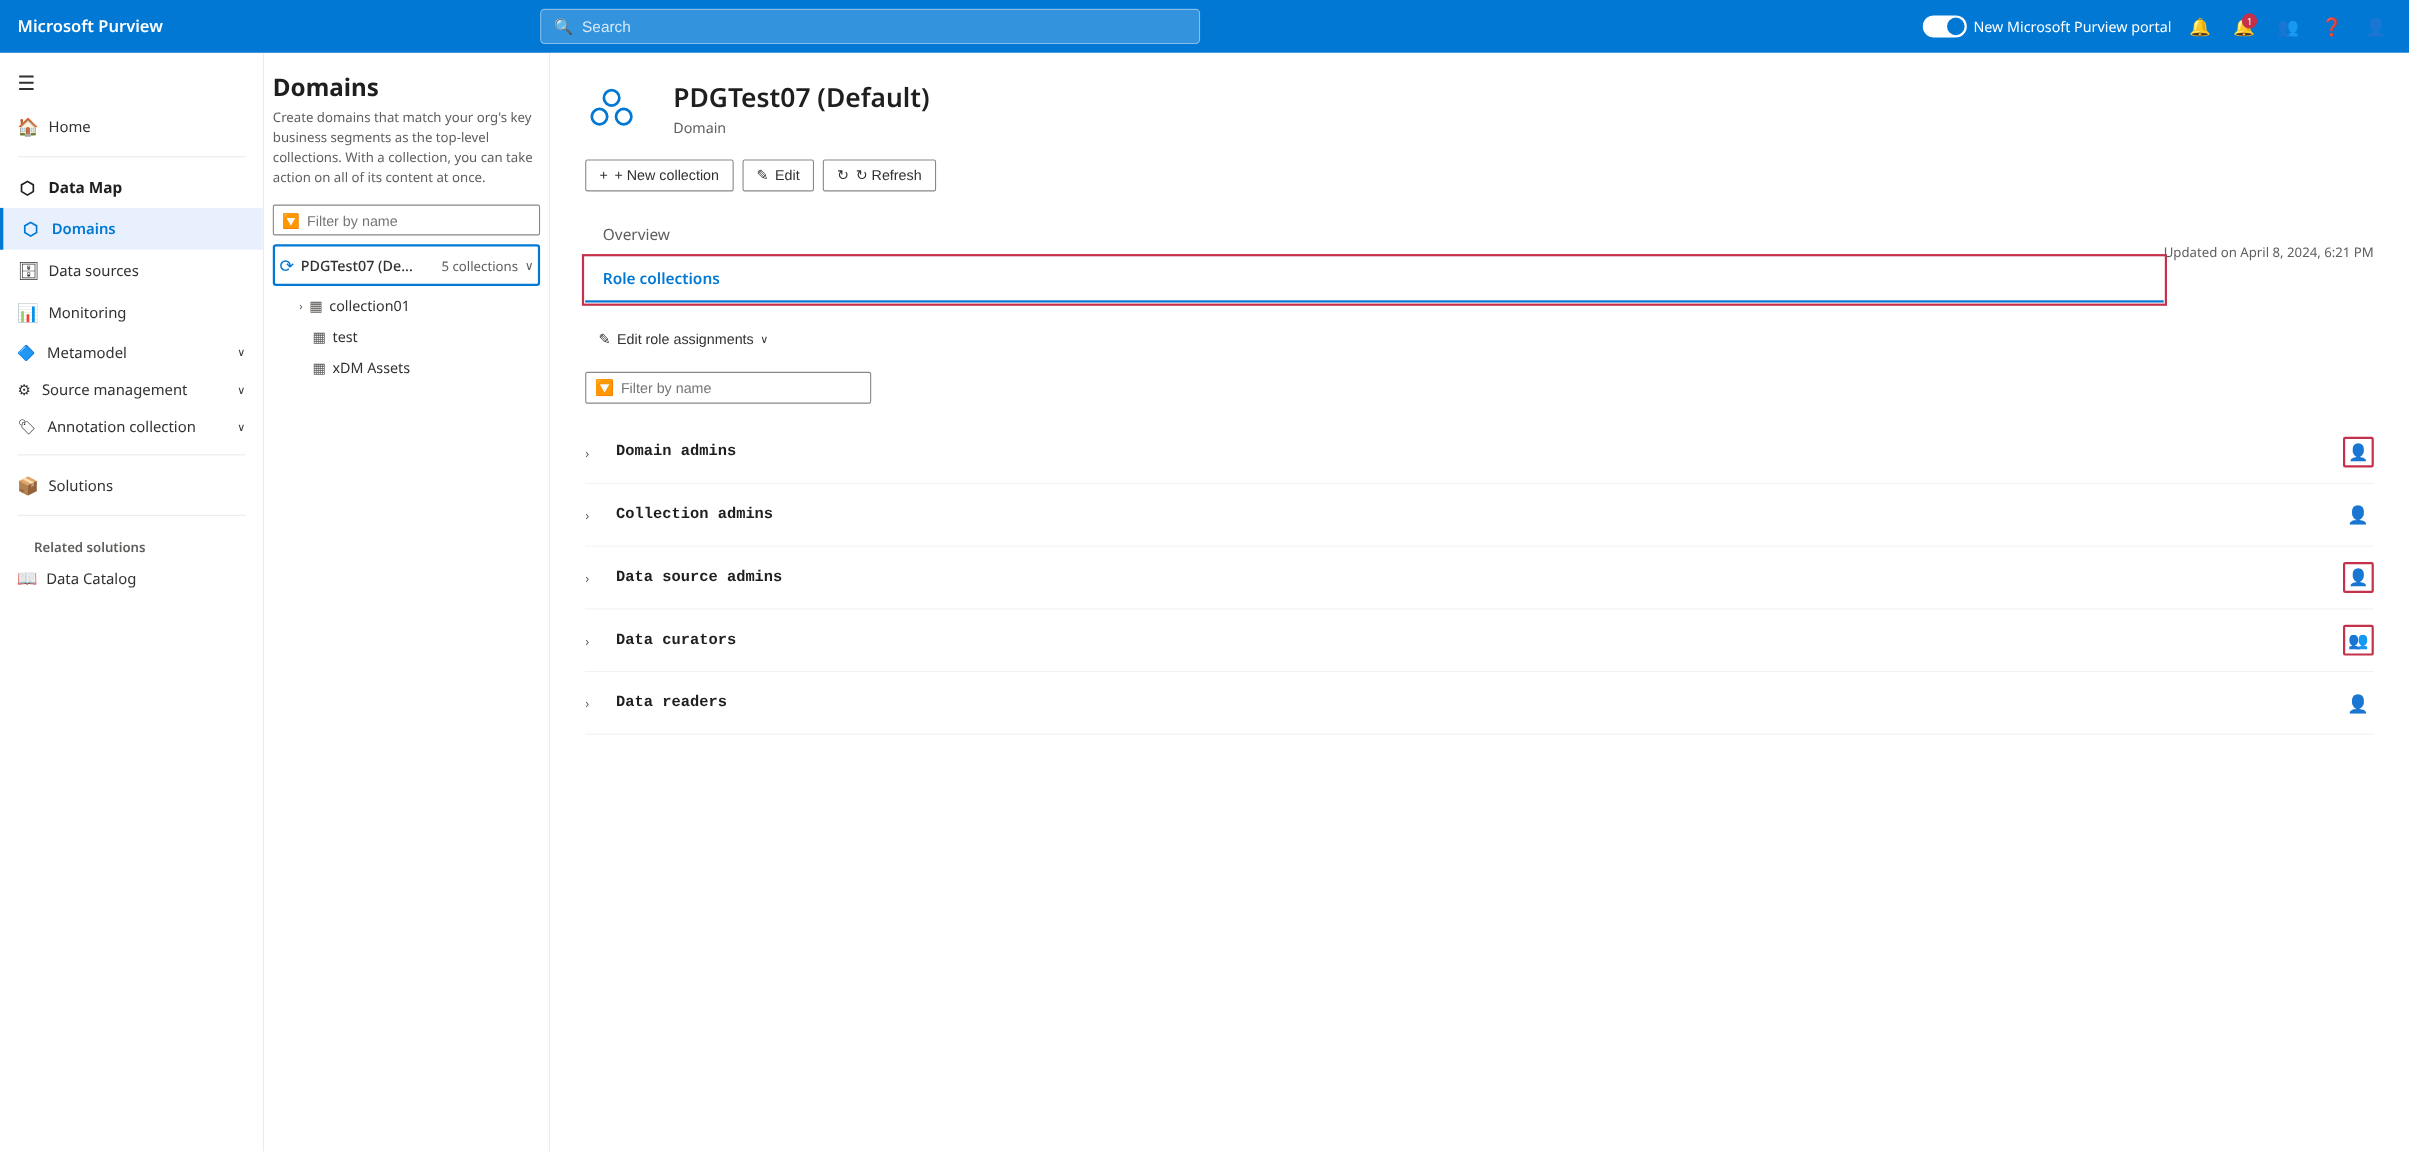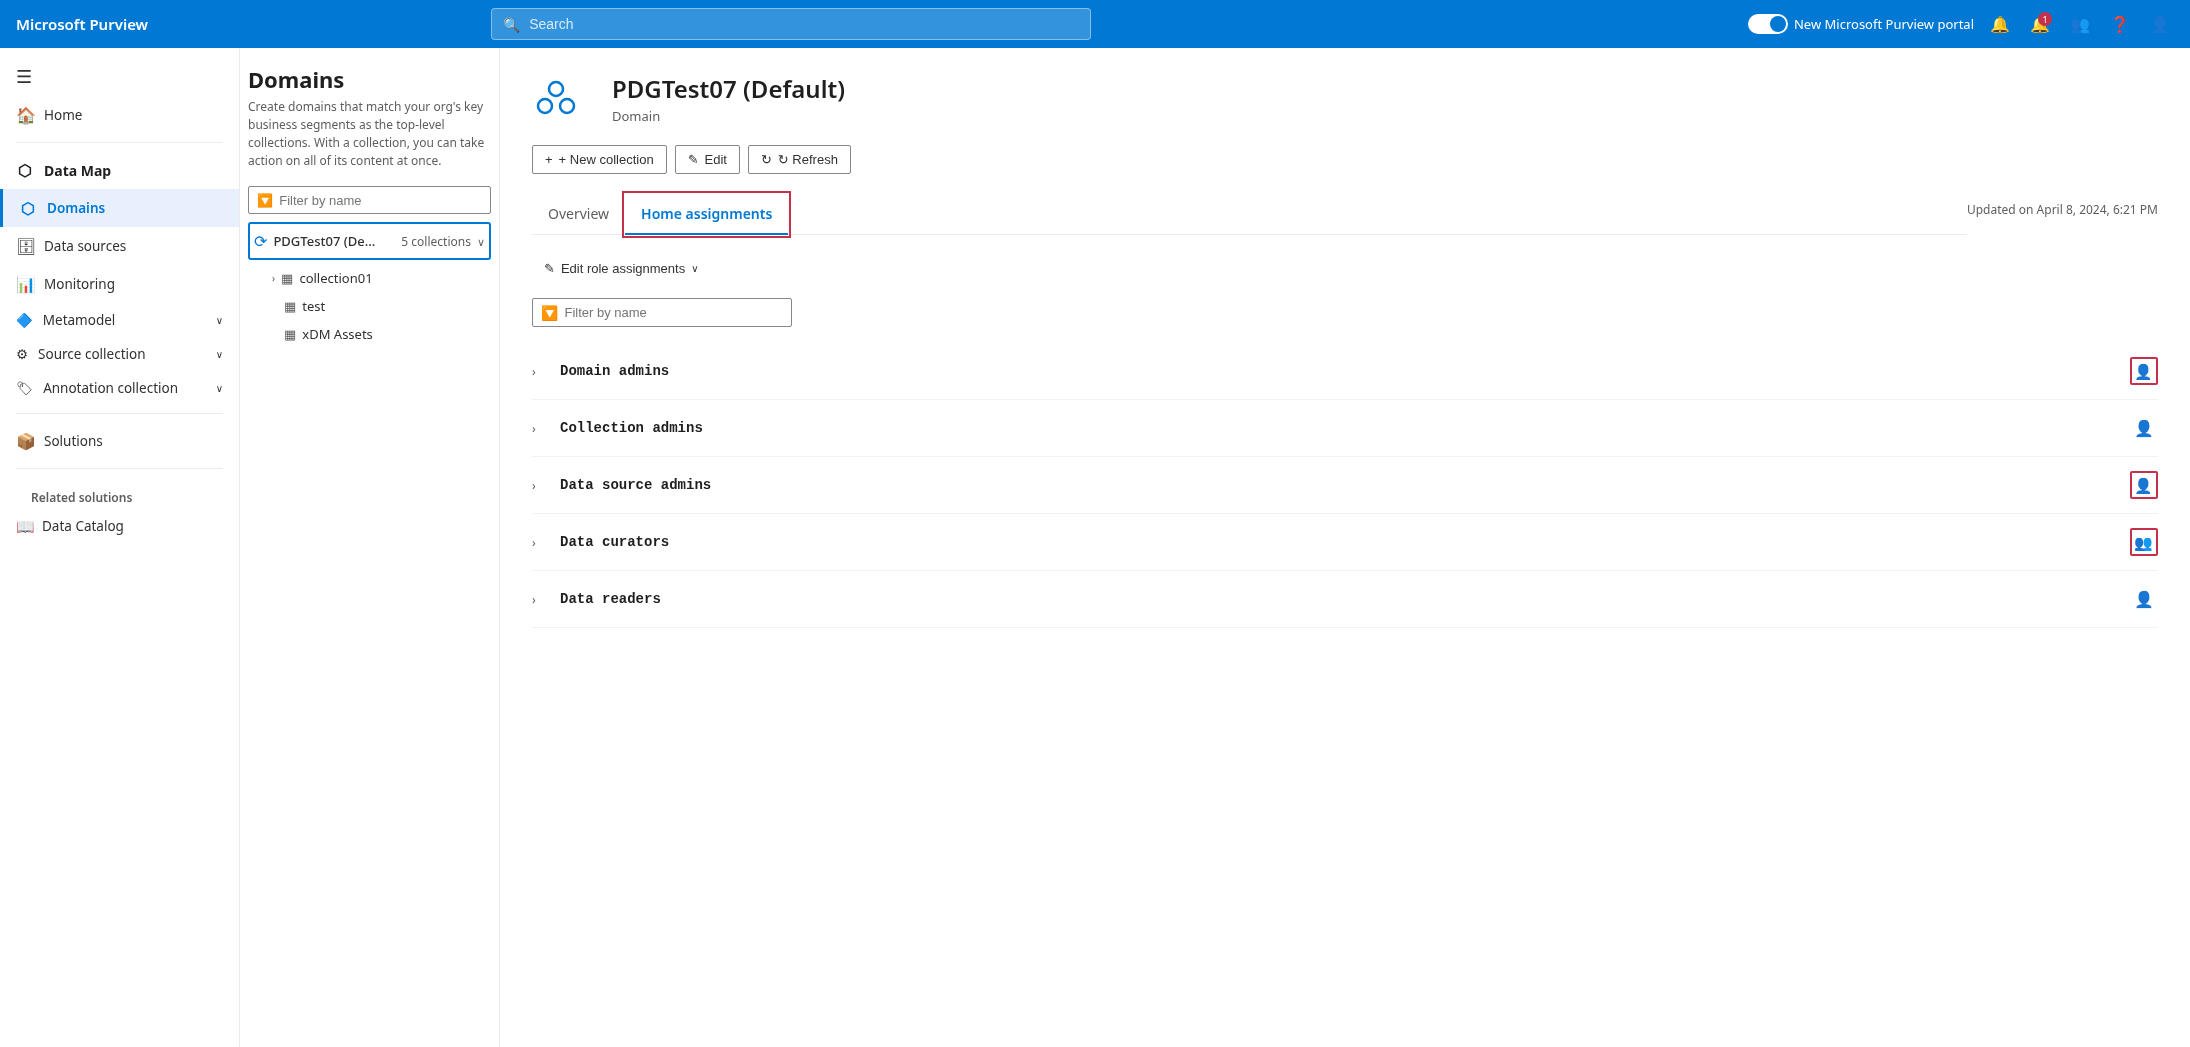--- a/index.html
+++ b/index.html
@@ -288,20 +288,21 @@
       cursor: pointer;
       font-size: 13px;
       color: #323130;
     }
 
     .tabs {
       display: flex;
       border-bottom: 1px solid #edebe9;
       margin-bottom: 20px;
       gap: 0;
+      flex-direction: column;
     }
     .tab {
       padding: 10px 16px;
       cursor: pointer;
       font-size: 14px;
       color: #605e5c;
       border-bottom: 2px solid transparent;
       margin-bottom: -1px;
     }
     .tab.active {
@@ -450,21 +451,21 @@
     </div>
 
     <div class="sidebar-expandable">
       <span class="item-icon">🔷</span>
       <span>Metamodel</span>
       <span class="chevron">∨</span>
     </div>
 
     <div class="sidebar-expandable">
       <span class="item-icon">⚙</span>
-      <span>Source collection</span>
+      <span>Source management</span>
       <span class="chevron">∨</span>
     </div>
 
     <div class="sidebar-expandable">
       <span class="item-icon">🏷</span>
       <span>Annotation collection</span>
       <span class="chevron">∨</span>
     </div>
 
     <div class="sidebar-divider"></div>
@@ -549,21 +550,21 @@
           <span style="display:inline;">↻ Refresh</span>
         </button>
       </div>
 
       <div style="display:flex; align-items:flex-end;">
         <div class="tabs" style="flex:1; border-bottom:1px solid #edebe9; margin-bottom:0;">
           <div class="tab">
             <span>Overview</span>
           </div>
           <div class="tab active">
-            <span>Home assignments</span>
+            <span>Role collections</span>
           </div>
         </div>
         <div class="tab-updated">Updated on April 8, 2024, 6:21 PM</div>
       </div>
 
       <div style="height:20px;"></div>
 
       <div class="role-section-actions">
         <button class="edit-role-btn">
           <span>✎</span>

